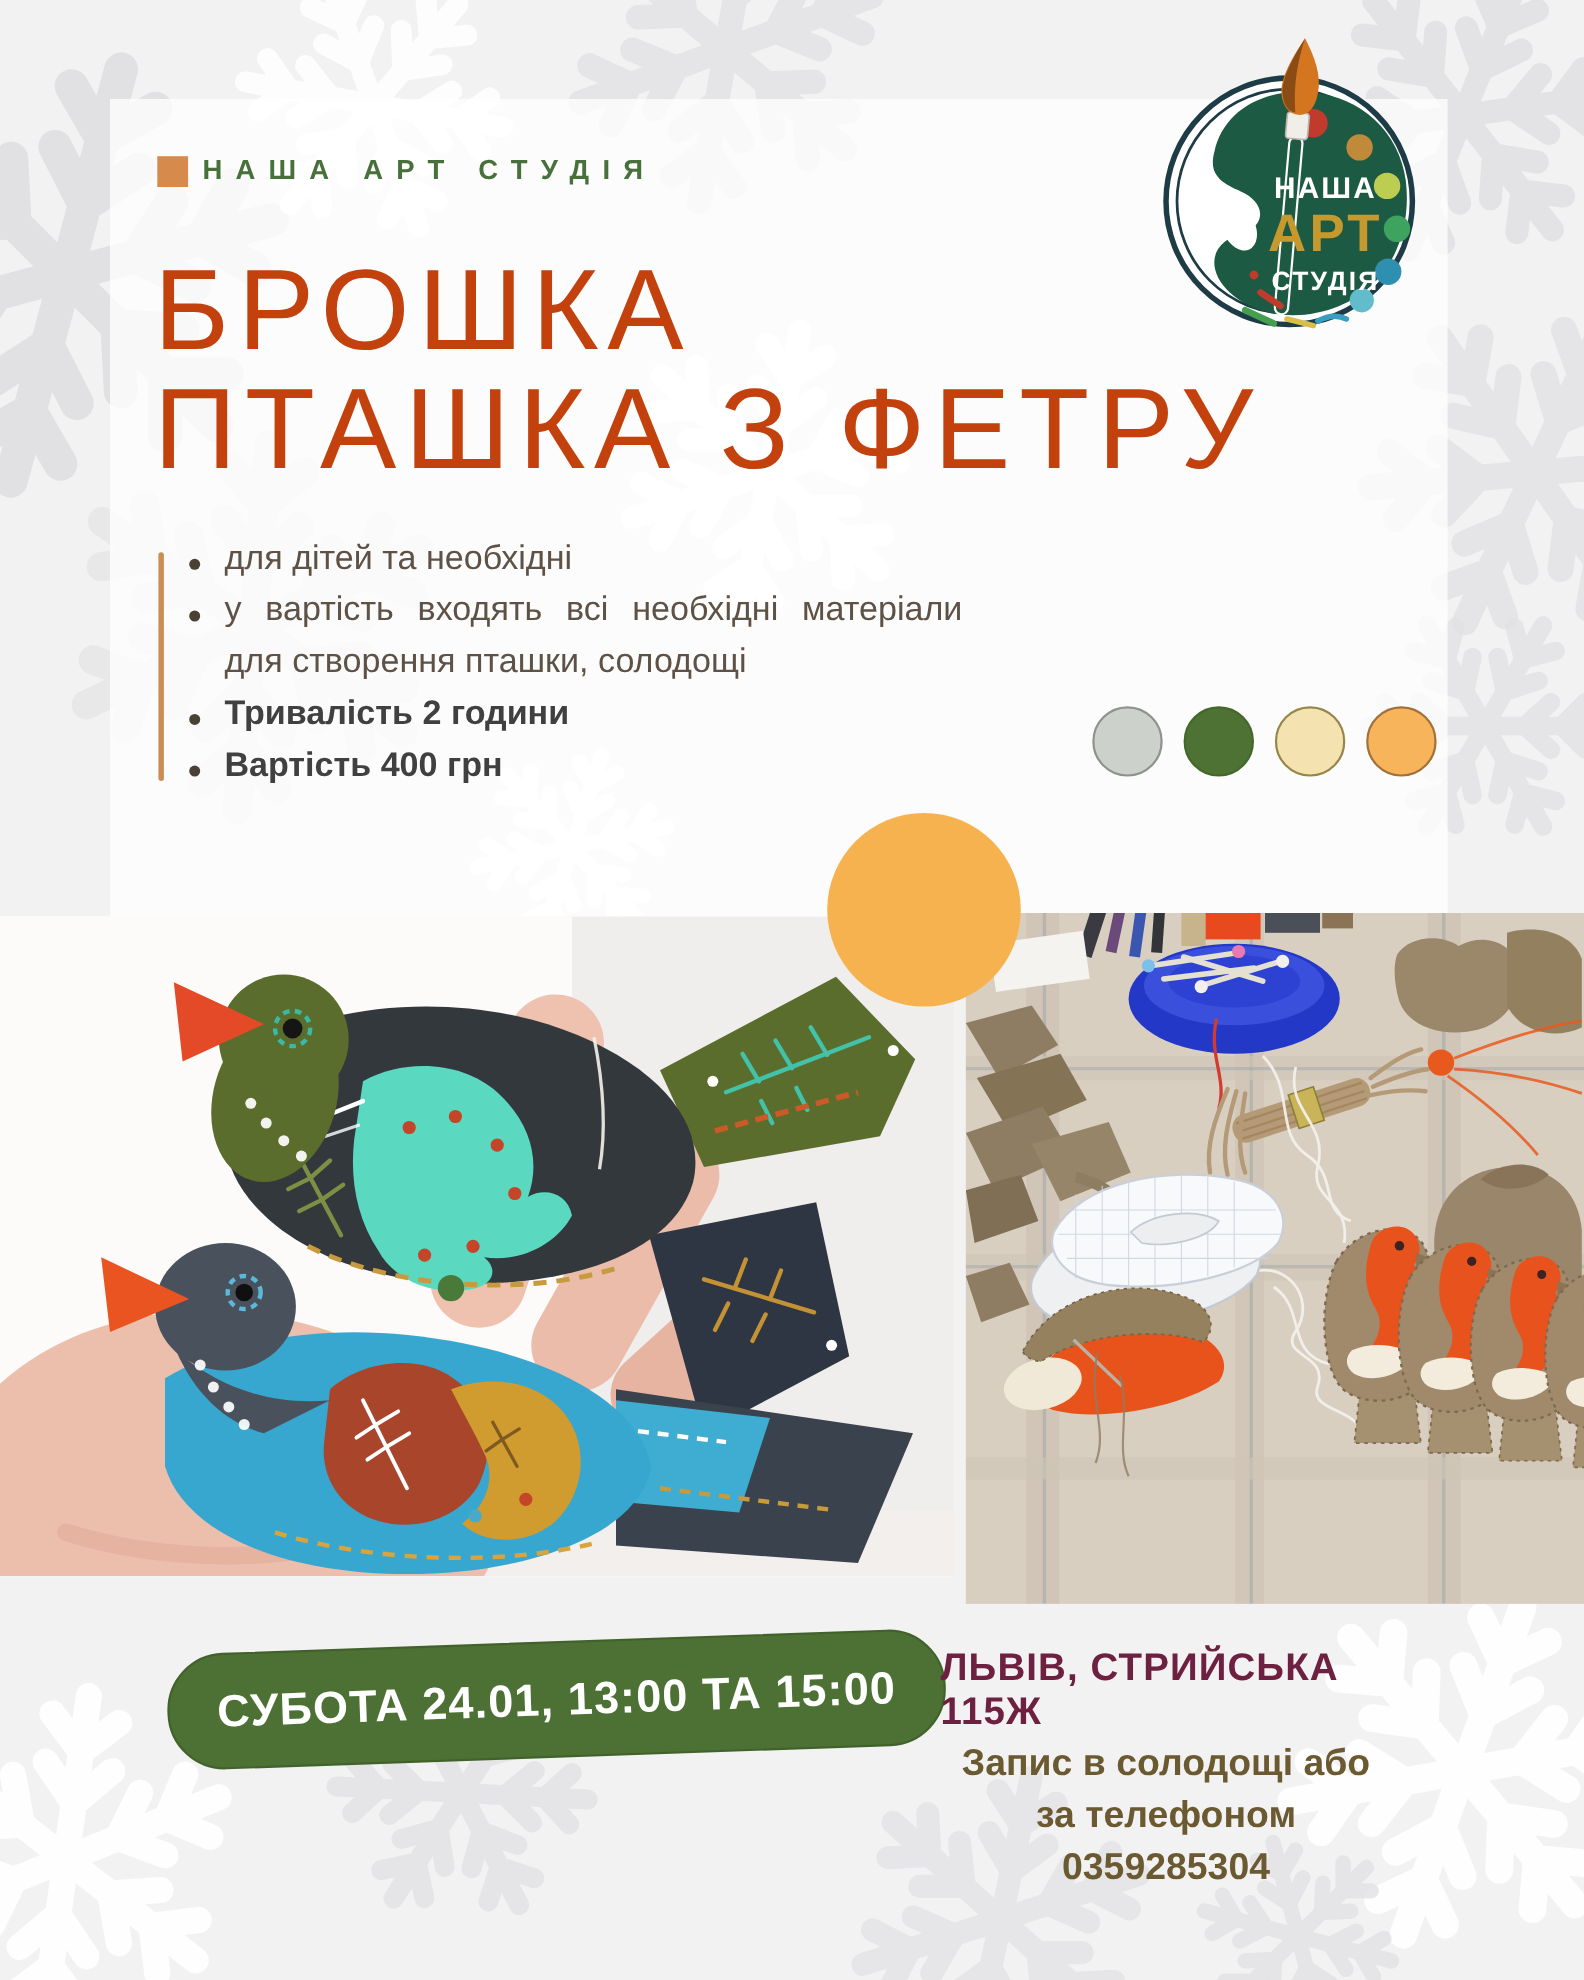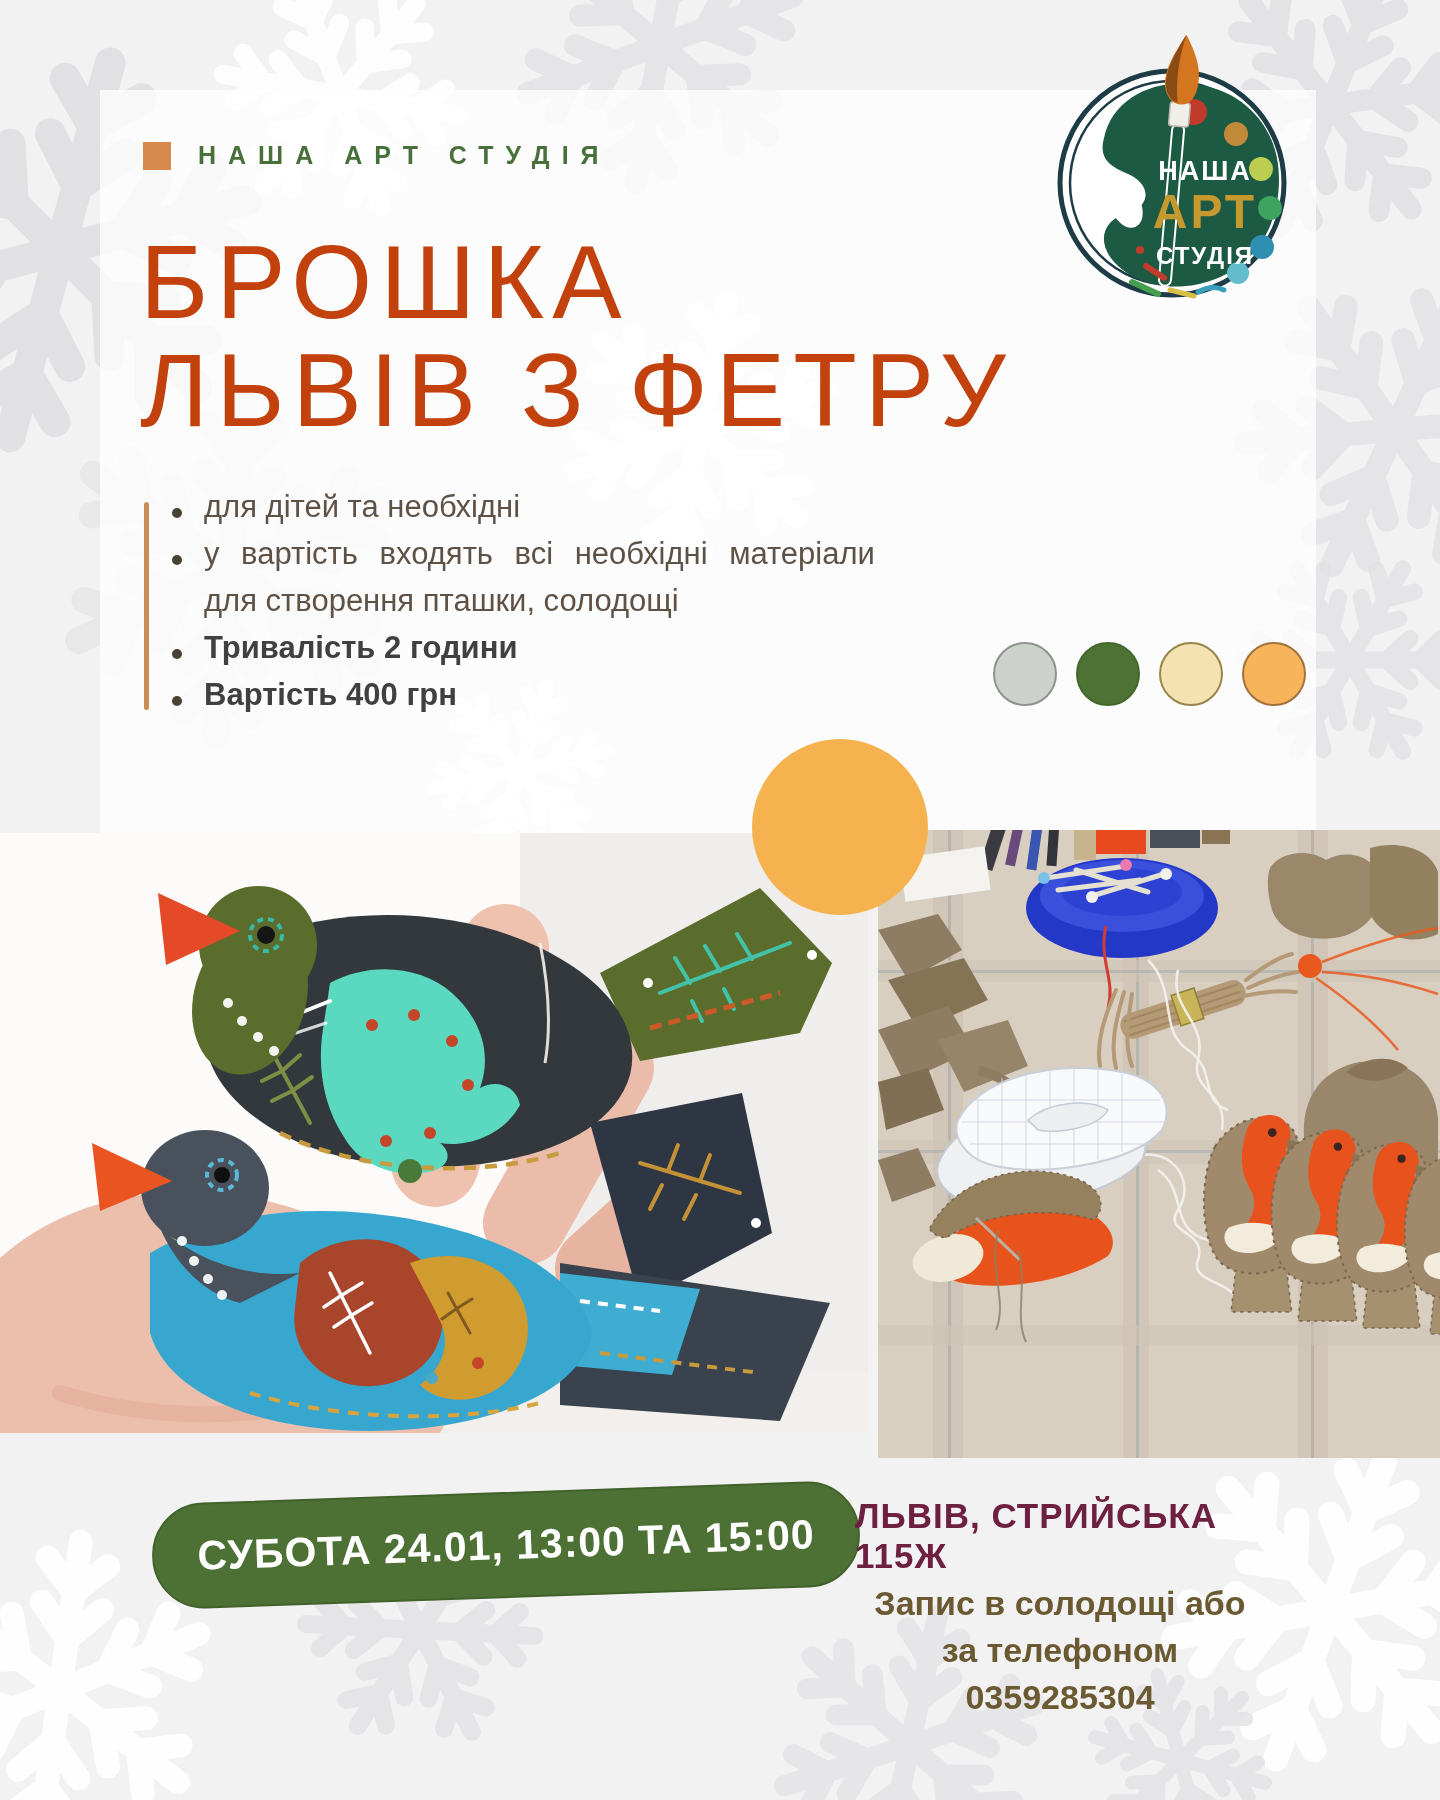--- a/index.html
+++ b/index.html
@@ -2,21 +2,21 @@
 <html><head>
 <meta charset="utf-8">
 <style>
   html,body{margin:0;padding:0;background:#e9e9ea;}
   .poster{position:relative;width:1440px;height:1800px;overflow:hidden;
     background:#f2f2f3;font-family:"Liberation Sans",sans-serif;}
   .bg-svg{position:absolute;left:0;top:0;z-index:0;}
   .panel{position:absolute;left:100px;top:90px;width:1216px;height:775px;
     background:rgba(255,255,255,.76);z-index:1;}
   
-  .brand-row{position:absolute;left:143px;top:141px;display:flex;align-items:center;gap:27px;z-index:4;}
+  .brand-row{position:absolute;left:143px;top:141px;display:flex;align-items:center;gap:13px;z-index:4;}
   .brand-square{width:28px;height:28px;background:#d68b4d;}
   .brand-label{font-size:25px;font-weight:bold;letter-spacing:12px;color:#47703a;}
   
   .title{position:absolute;left:140px;top:228px;z-index:4;color:#c2410c;
     font-size:104px;line-height:108px;font-weight:400;letter-spacing:8px;white-space:nowrap;}
   
   .rule{position:absolute;left:144px;top:502px;width:5px;height:208px;background:#c98e53;border-radius:3px;z-index:4;}
   .details{position:absolute;left:172px;top:489px;z-index:4;}
   .detail-row{display:flex;align-items:baseline;height:47px;font-size:31px;color:#5e5146;}
   .detail-row .b{width:10px;height:10px;border-radius:50%;background:#4a4135;margin-right:22px;flex:0 0 auto;align-self:center;}
@@ -126,21 +126,21 @@
         <path d="M156,264 Q170,256 182,262" stroke="#3a9ec0" stroke-width="5" fill="none"></path>
       </g>
       <text x="163" y="152" text-anchor="middle" font-family="Liberation Sans, sans-serif" font-size="27" font-weight="bold" letter-spacing="2" fill="#ffffff">НАША</text>
       <text x="163" y="200" text-anchor="middle" font-family="Liberation Sans, sans-serif" font-size="48" font-weight="bold" letter-spacing="3" fill="#c6992f">АРТ</text>
       <text x="163" y="236" text-anchor="middle" font-family="Liberation Sans, sans-serif" font-size="24" font-weight="bold" letter-spacing="2" fill="#ffffff">СТУДІЯ</text>
     </svg>
   </div>
 
   <div class="title">
     <div>БРОШКА</div>
-    <div>ЛЬВІВ З ФЕТРУ</div>
+    <div>ПТАШКА З ФЕТРУ</div>
   </div>
 
   <div class="rule"></div>
   <div class="details">
     <div class="detail-row">
       <span class="b"></span>
       <span class="t">для дітей та необхідні</span>
     </div>
     <div class="detail-row wide">
       <span class="b"></span>

